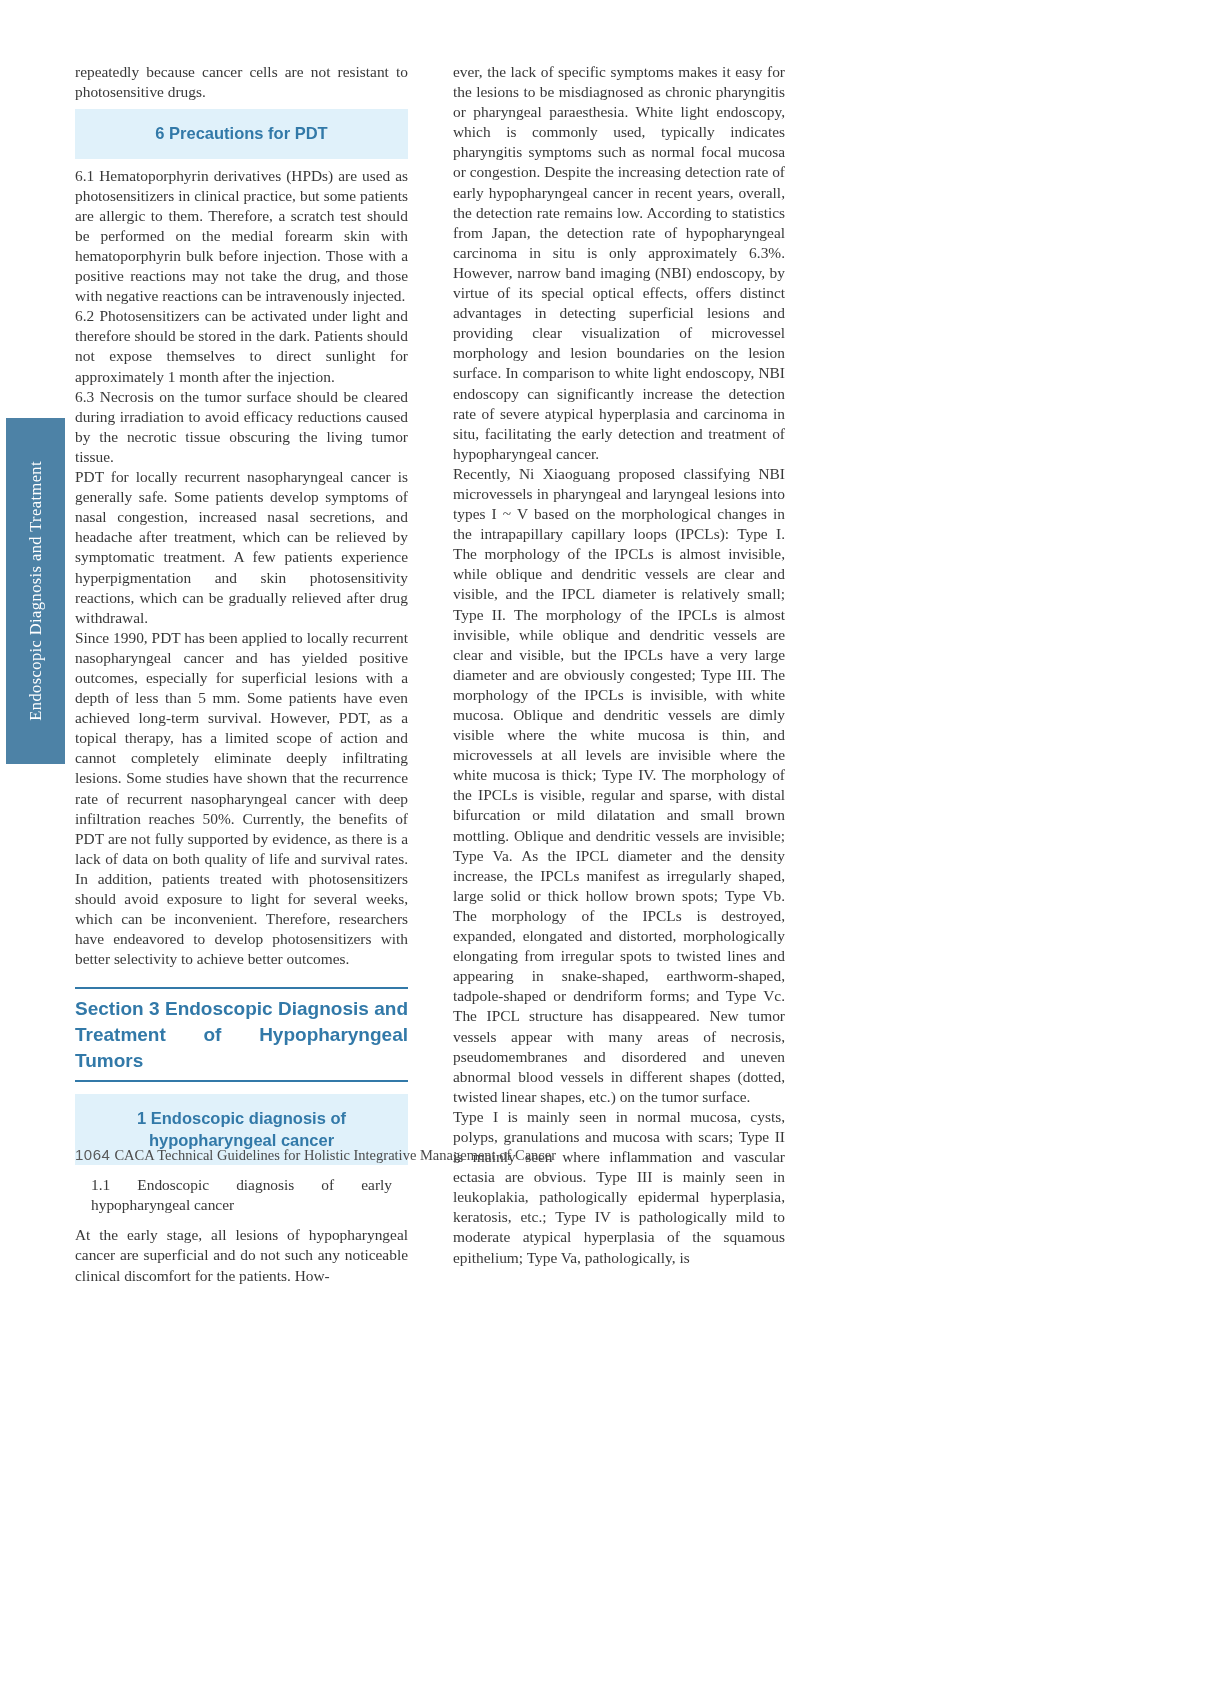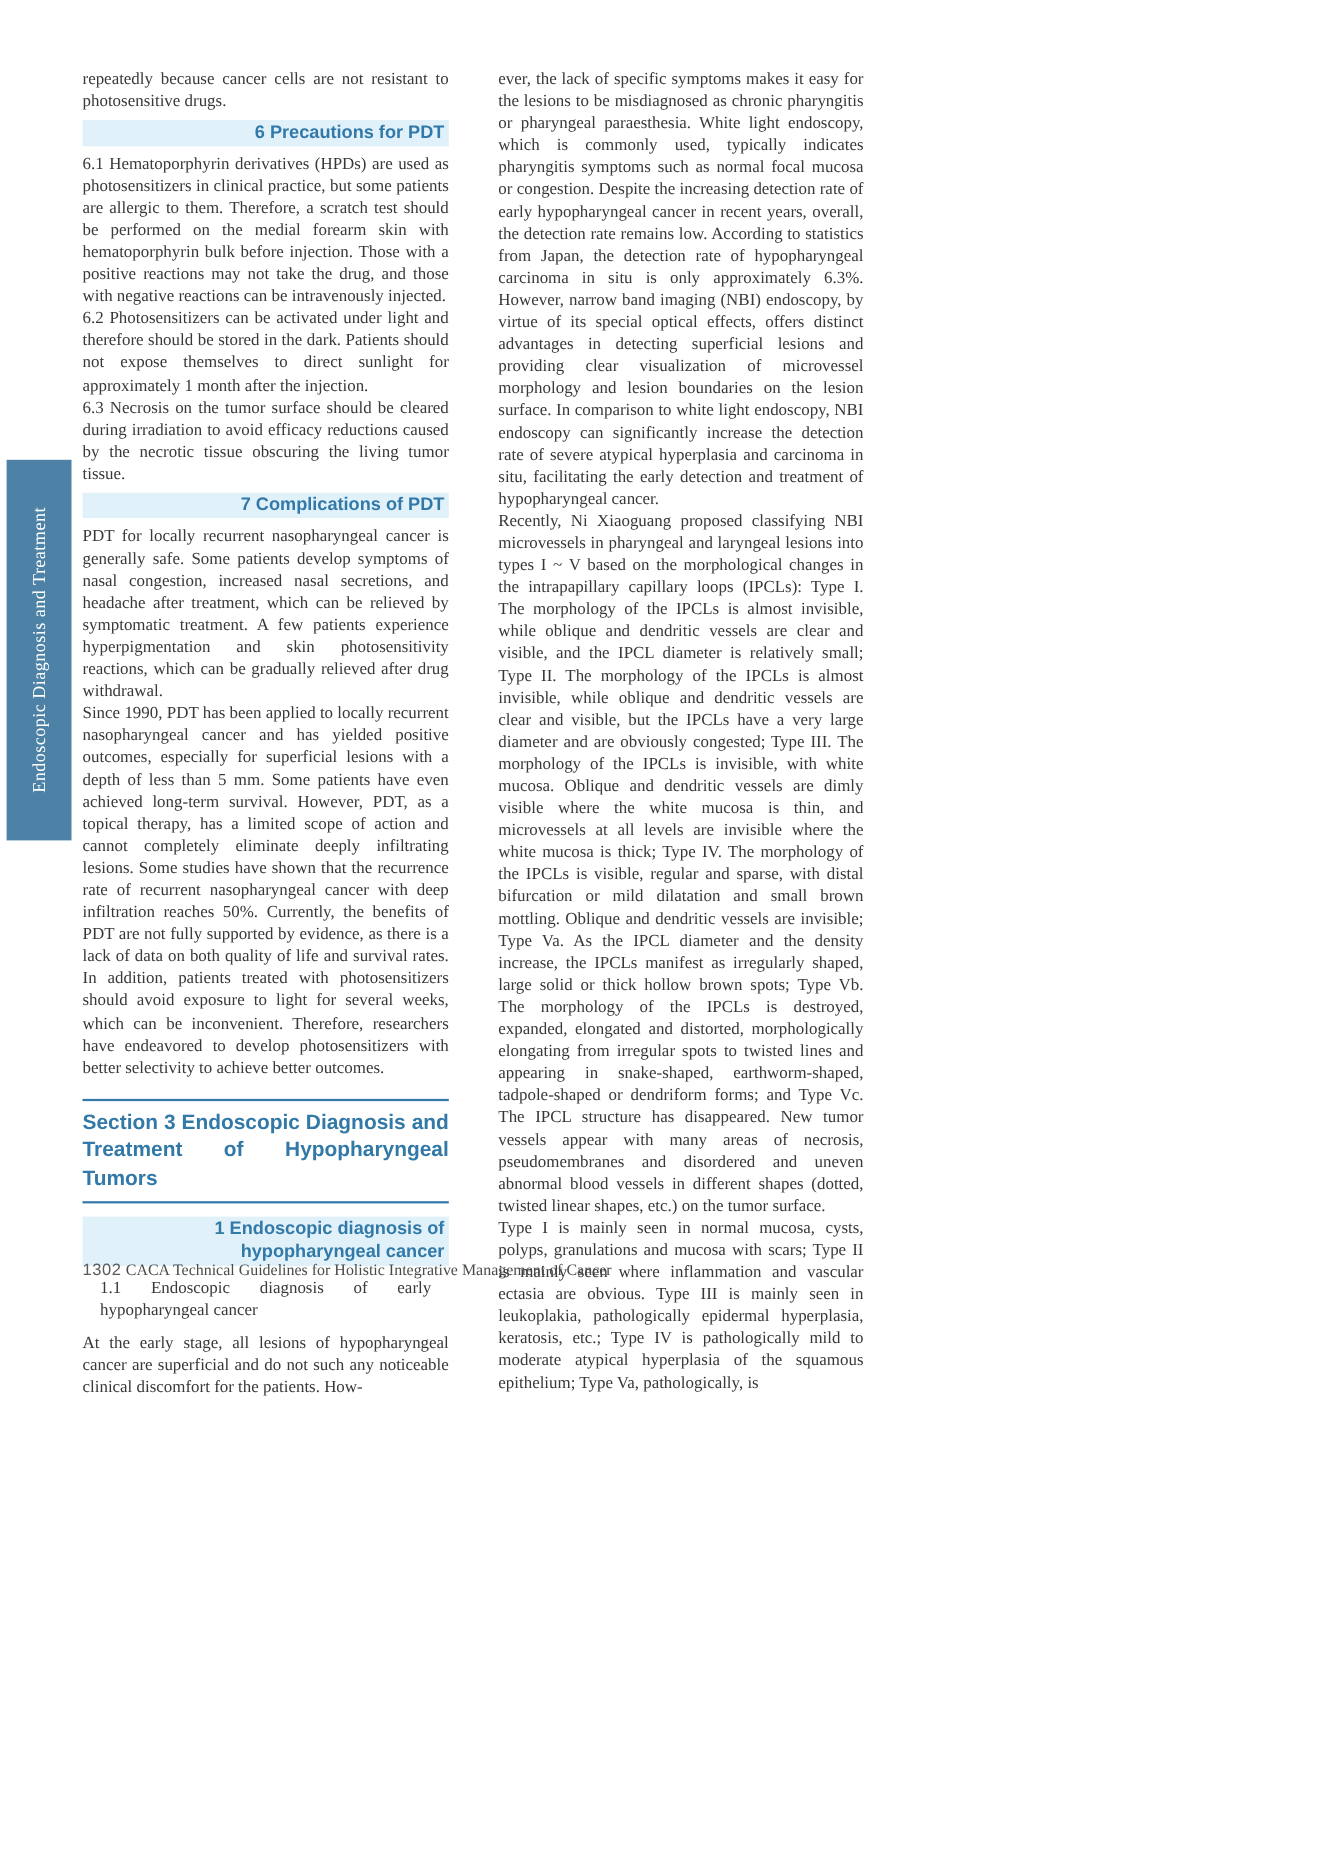--- a/index.html
+++ b/index.html
@@ -51,23 +51,23 @@
 
   
   .band {
     display:block;
     background:#e0f1fa;
     color:#3279a8;
     font-family:"Liberation Sans", sans-serif;
     font-weight:bold;
     font-size:16.5px;
     line-height:1.3;
-    text-align:right;
+    text-align:center;
     margin:7px 0;
-    padding:1px 4px;
+    padding:14px 4px;
   }
 
   
   .section-heading { margin:18px 0 12px; }
   .section-heading .rule { height:2px; background:#3279a8; }
   .section-heading h2 {
     margin:7px 0;
     color:#3279a8;
     font-family:"Liberation Sans", sans-serif;
     font-weight:bold;
@@ -105,21 +105,20 @@
   <div class="side-tab">
     <span class="side-tab-label">Endoscopic Diagnosis and Treatment</span>
   </div>
 
   <div class="col col-left">
     <p>repeatedly because cancer cells are not resistant to photosensitive drugs.</p>
     <h3 class="band">6 Precautions for PDT</h3>
     <p>6.1 Hematoporphyrin derivatives (HPDs) are used as photosensitizers in clinical practice, but some patients are allergic to them. Therefore, a scratch test should be performed on the medial forearm skin with hematoporphyrin bulk before injection. Those with a positive reactions may not take the drug, and those with negative reactions can be intravenously injected.</p>
     <p>6.2 Photosensitizers can be activated under light and therefore should be stored in the dark. Patients should not expose themselves to direct sunlight for approximately 1 month after the injection.</p>
     <p>6.3 Necrosis on the tumor surface should be cleared during irradiation to avoid efficacy reductions caused by the necrotic tissue obscuring the living tumor tissue.</p>
-    <h3 class="band">7 Complications of PDT</h3>
     <p>PDT for locally recurrent nasopharyngeal cancer is generally safe. Some patients develop symptoms of nasal congestion, increased nasal secretions, and headache after treatment, which can be relieved by symptomatic treatment. A few patients experience hyperpigmentation and skin photosensitivity reactions, which can be gradually relieved after drug withdrawal.</p>
     <p>Since 1990, PDT has been applied to locally recurrent nasopharyngeal cancer and has yielded positive outcomes, especially for superficial lesions with a depth of less than 5 mm. Some patients have even achieved long-term survival. However, PDT, as a topical therapy, has a limited scope of action and cannot completely eliminate deeply infiltrating lesions. Some studies have shown that the recurrence rate of recurrent nasopharyngeal cancer with deep infiltration reaches 50%. Currently, the benefits of PDT are not fully supported by evidence, as there is a lack of data on both quality of life and survival rates. In addition, patients treated with photosensitizers should avoid exposure to light for several weeks, which can be inconvenient. Therefore, researchers have endeavored to develop photosensitizers with better selectivity to achieve better outcomes.</p>
 
     <div class="section-heading">
       <div class="rule"></div>
       <h2>Section 3 Endoscopic Diagnosis and Treatment of Hypopharyngeal Tumors</h2>
       <div class="rule"></div>
     </div>
 
     <h3 class="band">1 Endoscopic diagnosis of hypopharyngeal cancer</h3>
@@ -127,17 +126,17 @@
     <p>At the early stage, all lesions of hypopharyngeal cancer are superficial and do not such any noticeable clinical discomfort for the patients. How-</p>
   </div>
 
   <div class="col col-right">
     <p>ever, the lack of specific symptoms makes it easy for the lesions to be misdiagnosed as chronic pharyngitis or pharyngeal paraesthesia. White light endoscopy, which is commonly used, typically indicates pharyngitis symptoms such as normal focal mucosa or congestion. Despite the increasing detection rate of early hypopharyngeal cancer in recent years, overall, the detection rate remains low. According to statistics from Japan, the detection rate of hypopharyngeal carcinoma in situ is only approximately 6.3%. However, narrow band imaging (NBI) endoscopy, by virtue of its special optical effects, offers distinct advantages in detecting superficial lesions and providing clear visualization of microvessel morphology and lesion boundaries on the lesion surface. In comparison to white light endoscopy, NBI endoscopy can significantly increase the detection rate of severe atypical hyperplasia and carcinoma in situ, facilitating the early detection and treatment of hypopharyngeal cancer.</p>
     <p>Recently, Ni Xiaoguang proposed classifying NBI microvessels in pharyngeal and laryngeal lesions into types I ~ V based on the morphological changes in the intrapapillary capillary loops (IPCLs): Type I. The morphology of the IPCLs is almost invisible, while oblique and dendritic vessels are clear and visible, and the IPCL diameter is relatively small; Type II. The morphology of the IPCLs is almost invisible, while oblique and dendritic vessels are clear and visible, but the IPCLs have a very large diameter and are obviously congested; Type III. The morphology of the IPCLs is invisible, with white mucosa. Oblique and dendritic vessels are dimly visible where the white mucosa is thin, and microvessels at all levels are invisible where the white mucosa is thick; Type IV. The morphology of the IPCLs is visible, regular and sparse, with distal bifurcation or mild dilatation and small brown mottling. Oblique and dendritic vessels are invisible; Type Va. As the IPCL diameter and the density increase, the IPCLs manifest as irregularly shaped, large solid or thick hollow brown spots; Type Vb. The morphology of the IPCLs is destroyed, expanded, elongated and distorted, morphologically elongating from irregular spots to twisted lines and appearing in snake-shaped, earthworm-shaped, tadpole-shaped or dendriform forms; and Type Vc. The IPCL structure has disappeared. New tumor vessels appear with many areas of necrosis, pseudomembranes and disordered and uneven abnormal blood vessels in different shapes (dotted, twisted linear shapes, etc.) on the tumor surface.</p>
     <p>Type I is mainly seen in normal mucosa, cysts, polyps, granulations and mucosa with scars; Type II is mainly seen where inflammation and vascular ectasia are obvious. Type III is mainly seen in leukoplakia, pathologically epidermal hyperplasia, keratosis, etc.; Type IV is pathologically mild to moderate atypical hyperplasia of the squamous epithelium; Type Va, pathologically, is</p>
   </div>
 
   <div class="footer">
-    <span class="page-num">1302</span>
+    <span class="page-num">1064</span>
     <span class="book-title">CACA Technical Guidelines for Holistic Integrative Management of Cancer</span>
   </div>
 
 </div>
 
 </body></html>

